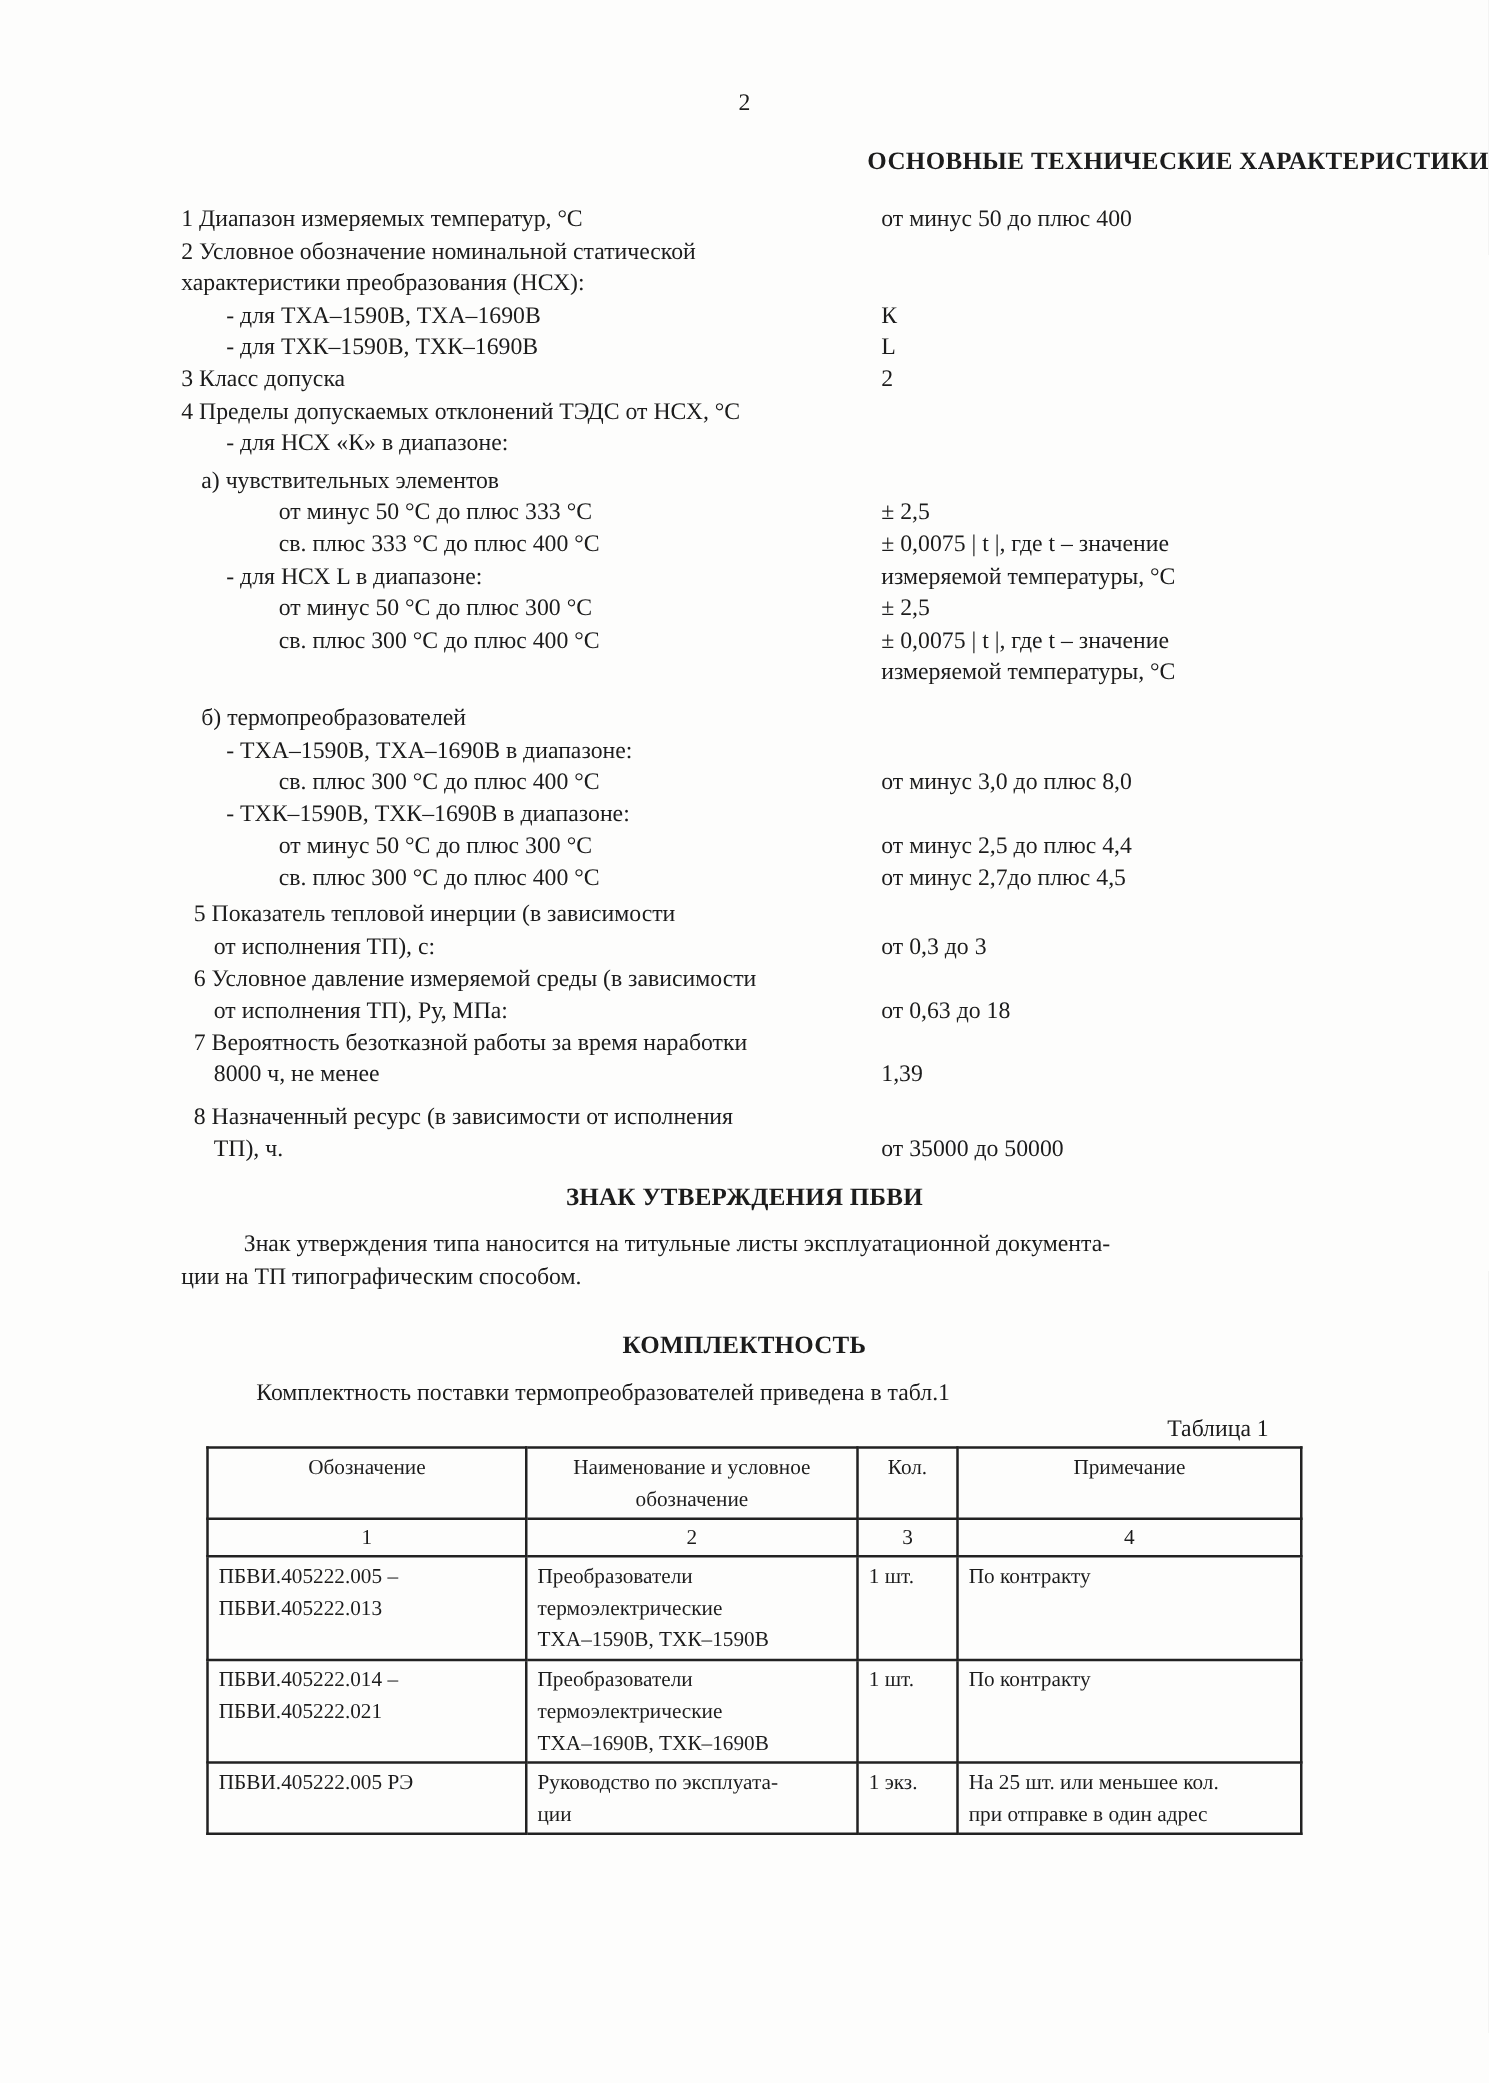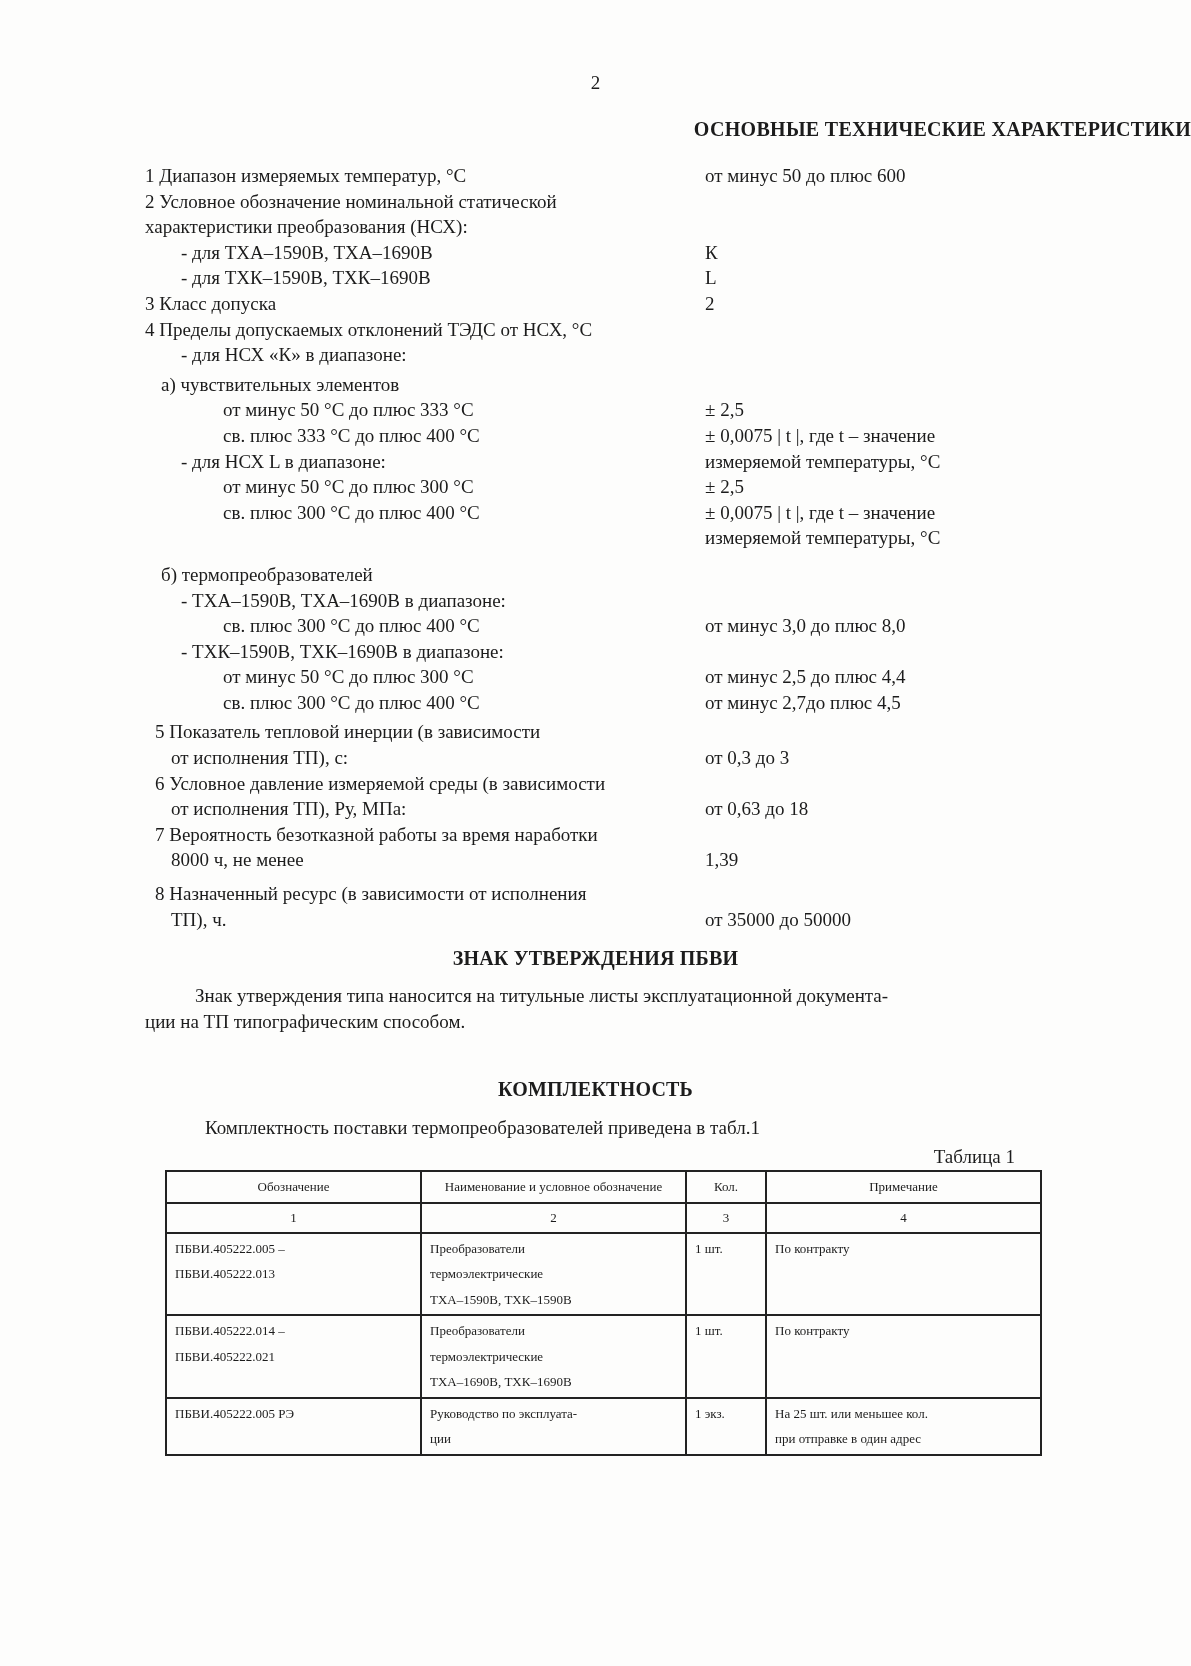--- a/index.html
+++ b/index.html
@@ -58,41 +58,41 @@
     font-weight: bold;
     font-size: 20px;
     letter-spacing: 0.2px;
   }
   .sign-title { margin-top: 15px; }
   .sign-par {
     margin: 13px 145px 0 145px;
     line-height: 26px;
   }
   .sign-par .first { text-indent: 50px; }
-  .comp-title { margin-top: 43px; }
+  .comp-title { margin-top: 30px; }
   .comp-intro {
     margin: 14px 145px 0 145px;
     text-indent: 60px;
     line-height: 26px;
   }
   .tbl-caption {
     width: 875px;
     margin-left: 165px;
     text-align: right;
     padding-right: 25px;
     box-sizing: border-box;
     line-height: 26px;
     margin-top: 3px;
   }
   table.comp-table {
     border-collapse: collapse;
     margin-left: 165px;
     width: 875px;
     table-layout: fixed;
-    font-size: 13px;
+    font-size: 17px;
   }
   .comp-table col.c1 { width: 255px; }
   .comp-table col.c2 { width: 265px; }
   .comp-table col.c3 { width: 80px; }
   .comp-table col.c4 { width: 275px; }
   .comp-table th, .comp-table td {
     border: 2px solid #222;
     padding: 2px 8px;
     vertical-align: top;
     font-weight: normal;
@@ -107,21 +107,21 @@
 </head>
 <body>
 
 <div class="page">
 
   <div class="page-number">2</div>
 
   <div class="doc-title">ОСНОВНЫЕ ТЕХНИЧЕСКИЕ ХАРАКТЕРИСТИКИ</div>
 
   <div class="spec-list">
-    <div class="spec-row"><span class="sl i0">1 Диапазон измеряемых температур, °С</span><span class="sr">от минус 50 до плюс 600</span></div>
+    <div class="spec-row"><span class="sl i0">1 Диапазон измеряемых температур, °С</span><span class="sr">от минус 50 до плюс 400</span></div>
     <div class="spec-row"><span class="sl i0">2 Условное обозначение номинальной статической</span><span class="sr"></span></div>
     <div class="spec-row"><span class="sl i0">характеристики преобразования (НСХ):</span><span class="sr"></span></div>
     <div class="spec-row"><span class="sl i2">- для ТХА–1590В, ТХА–1690В</span><span class="sr">К</span></div>
     <div class="spec-row"><span class="sl i2">- для ТХК–1590В, ТХК–1690В</span><span class="sr">L</span></div>
     <div class="spec-row"><span class="sl i0">3 Класс допуска</span><span class="sr">2</span></div>
     <div class="spec-row"><span class="sl i0">4 Пределы допускаемых отклонений ТЭДС от НСХ, °С</span><span class="sr"></span></div>
     <div class="spec-row"><span class="sl i2">- для НСХ «К» в диапазоне:</span><span class="sr"></span></div>
     <div class="spec-row gap-xs"><span class="sl i1">а) чувствительных элементов</span><span class="sr"></span></div>
     <div class="spec-row"><span class="sl i3">от минус 50 °С до плюс 333 °С</span><span class="sr">± 2,5</span></div>
     <div class="spec-row"><span class="sl i3">св. плюс 333 °С до плюс 400 °С</span><span class="sr">± 0,0075 | t |, где t – значение</span></div>

